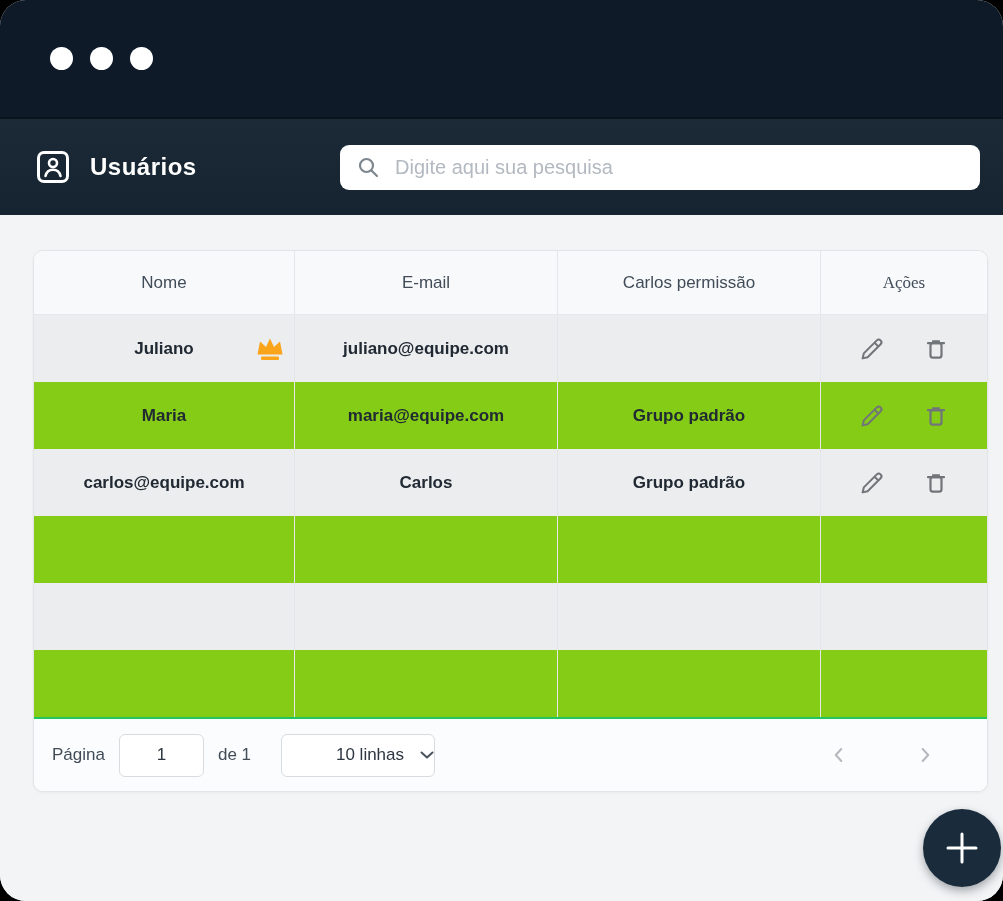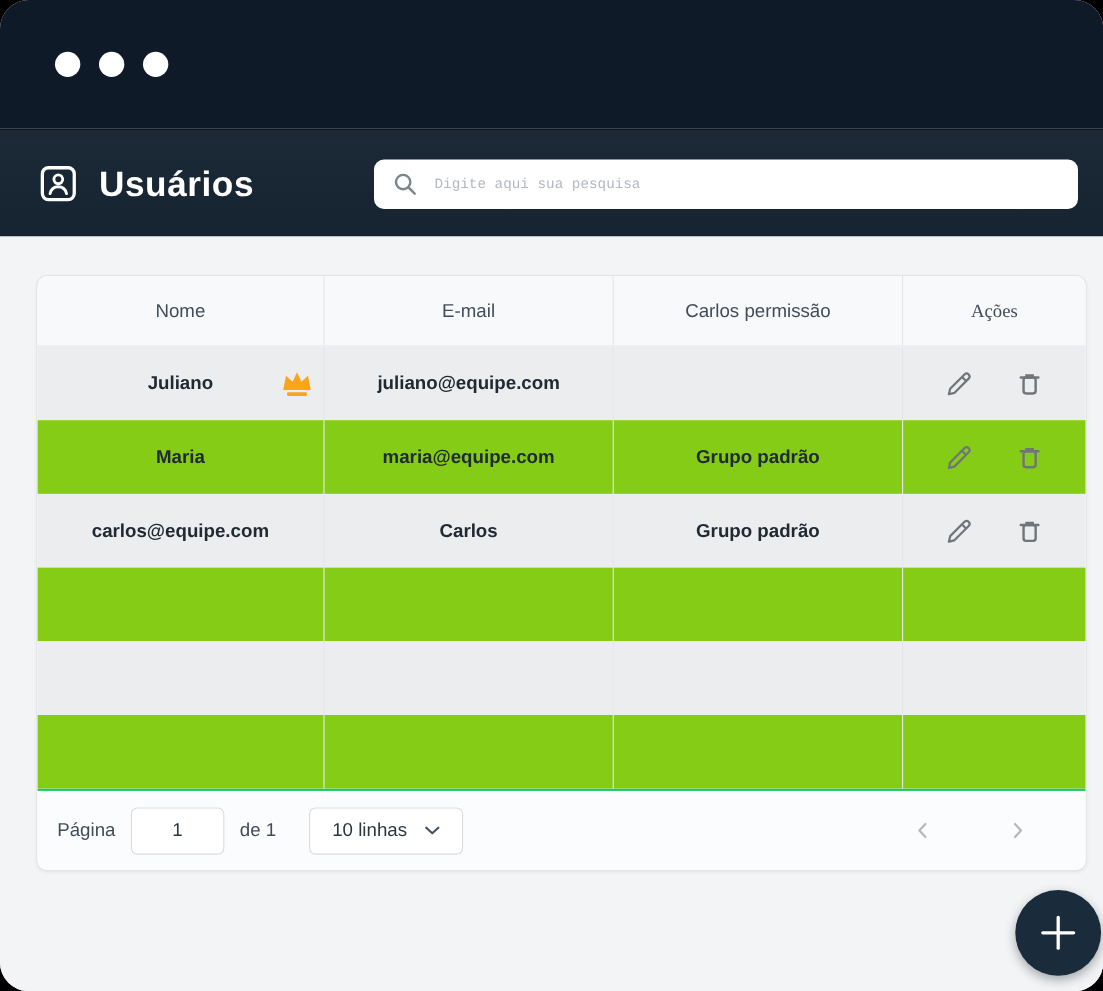--- a/index.html
+++ b/index.html
@@ -12,25 +12,25 @@
   
   .titlebar { height:117px; background:#0e1a27; display:flex; align-items:center;
     padding-left:50px; gap:17px; flex:0 0 auto; }
   .dot { width:23px; height:23px; border-radius:50%; background:#ffffff; }
 
   
   .appheader { height:98px; flex:0 0 auto; border-top:2px solid #0a141e;
     background:linear-gradient(180deg,#1b2a36 0%,#152430 100%);
     display:flex; align-items:center; padding:0 23px 0 35px; }
   .title-group { display:flex; align-items:center; gap:19px; }
-  .page-title { color:#ffffff; font-size:32px; font-weight:700; letter-spacing:.5px; }
+  .page-title { color:#ffffff; font-size:24px; font-weight:700; letter-spacing:.5px; }
   .searchbox { margin-left:auto; width:640px; height:45px; background:#ffffff;
     border-radius:9px; display:flex; align-items:center; padding:0 16px; gap:15px; }
-  .searchbox input { border:none; outline:none; flex:1; font-size:13px;
-    color:#42505c; background:transparent; font-family:Liberation Mono, monospace; }
+  .searchbox input { border:none; outline:none; flex:1; font-size:20px;
+    color:#42505c; background:transparent; font-family:Liberation Sans, sans-serif; }
   .searchbox input::placeholder { color:#b3b9c0; }
 
   
   .content { flex:1; position:relative; background:#f3f4f6; }
   .card { position:absolute; left:33px; top:35px; width:955px; height:542px;
     background:#fbfcfd; border:1px solid #e2e4e7; border-radius:10px;
     box-shadow:0 1px 3px rgba(20,30,40,.05); overflow:hidden;
     display:flex; flex-direction:column; }
 
   .tgrid { display:grid; grid-template-columns:261px 263px 263px 1fr; }
@@ -51,23 +51,23 @@
   .actions { gap:38px; }
   .icon-btn { width:26px; height:26px; display:flex; align-items:center;
     justify-content:center; cursor:pointer; background:none; border:none; }
 
   
   .tfoot { flex:1; border-top:2px solid #22c55e; background:#fbfcfd;
     display:flex; align-items:center; padding:0 18px; font-size:17px; color:#414c58; }
   .page-input { width:85px; height:43px; margin:0 14px; border:1px solid #d9dcdf;
     border-radius:6px; background:#ffffff; text-align:center; font-size:17px;
     color:#2c3540; outline:none; font-family:inherit; }
-  .rows-select { margin-left:30px; width:140px; height:43px; border:1px solid #d9dcdf;
+  .rows-select { margin-left:30px; width:154px; height:43px; border:1px solid #d9dcdf;
     border-radius:6px; background:#ffffff; display:flex; align-items:center;
-    justify-content:center; gap:16px; cursor:pointer; color:#2c3540; }
+    justify-content:flex-end; gap:16px; cursor:pointer; color:#2c3540; }
   .pager-nav { margin-left:auto; margin-right:27px; display:flex; gap:52px; }
   .pager-btn { background:none; border:none; cursor:pointer; width:34px; height:34px;
     display:flex; align-items:center; justify-content:center; }
 
   
   .fab { position:absolute; right:2px; bottom:14px; width:78px; height:78px;
     border-radius:50%; background:#1a2b3c; border:none; cursor:pointer;
     display:flex; align-items:center; justify-content:center;
     box-shadow:0 4px 10px rgba(10,20,30,.35); }
 </style>

